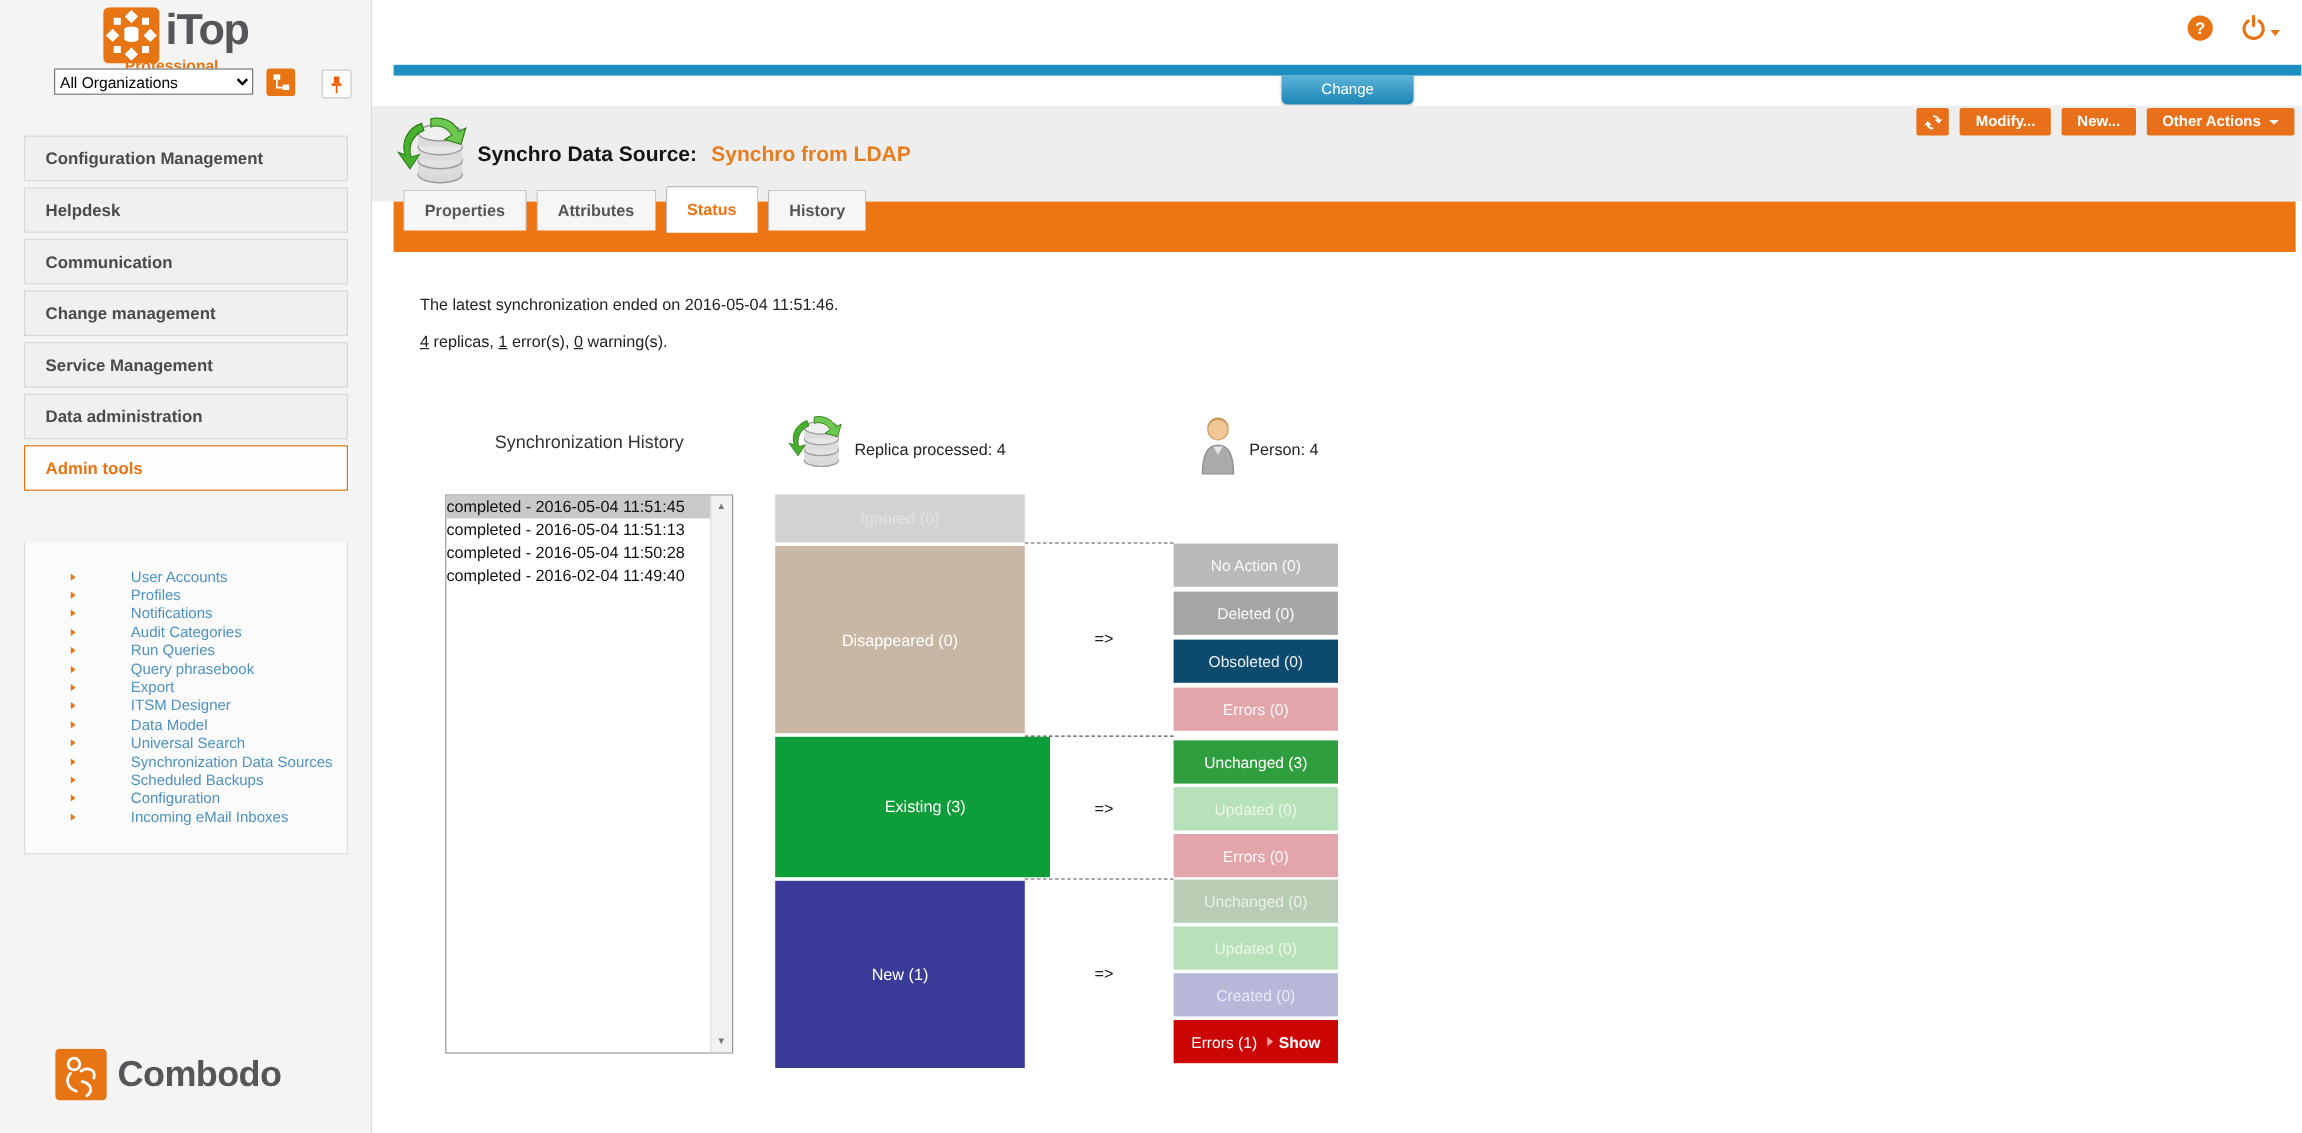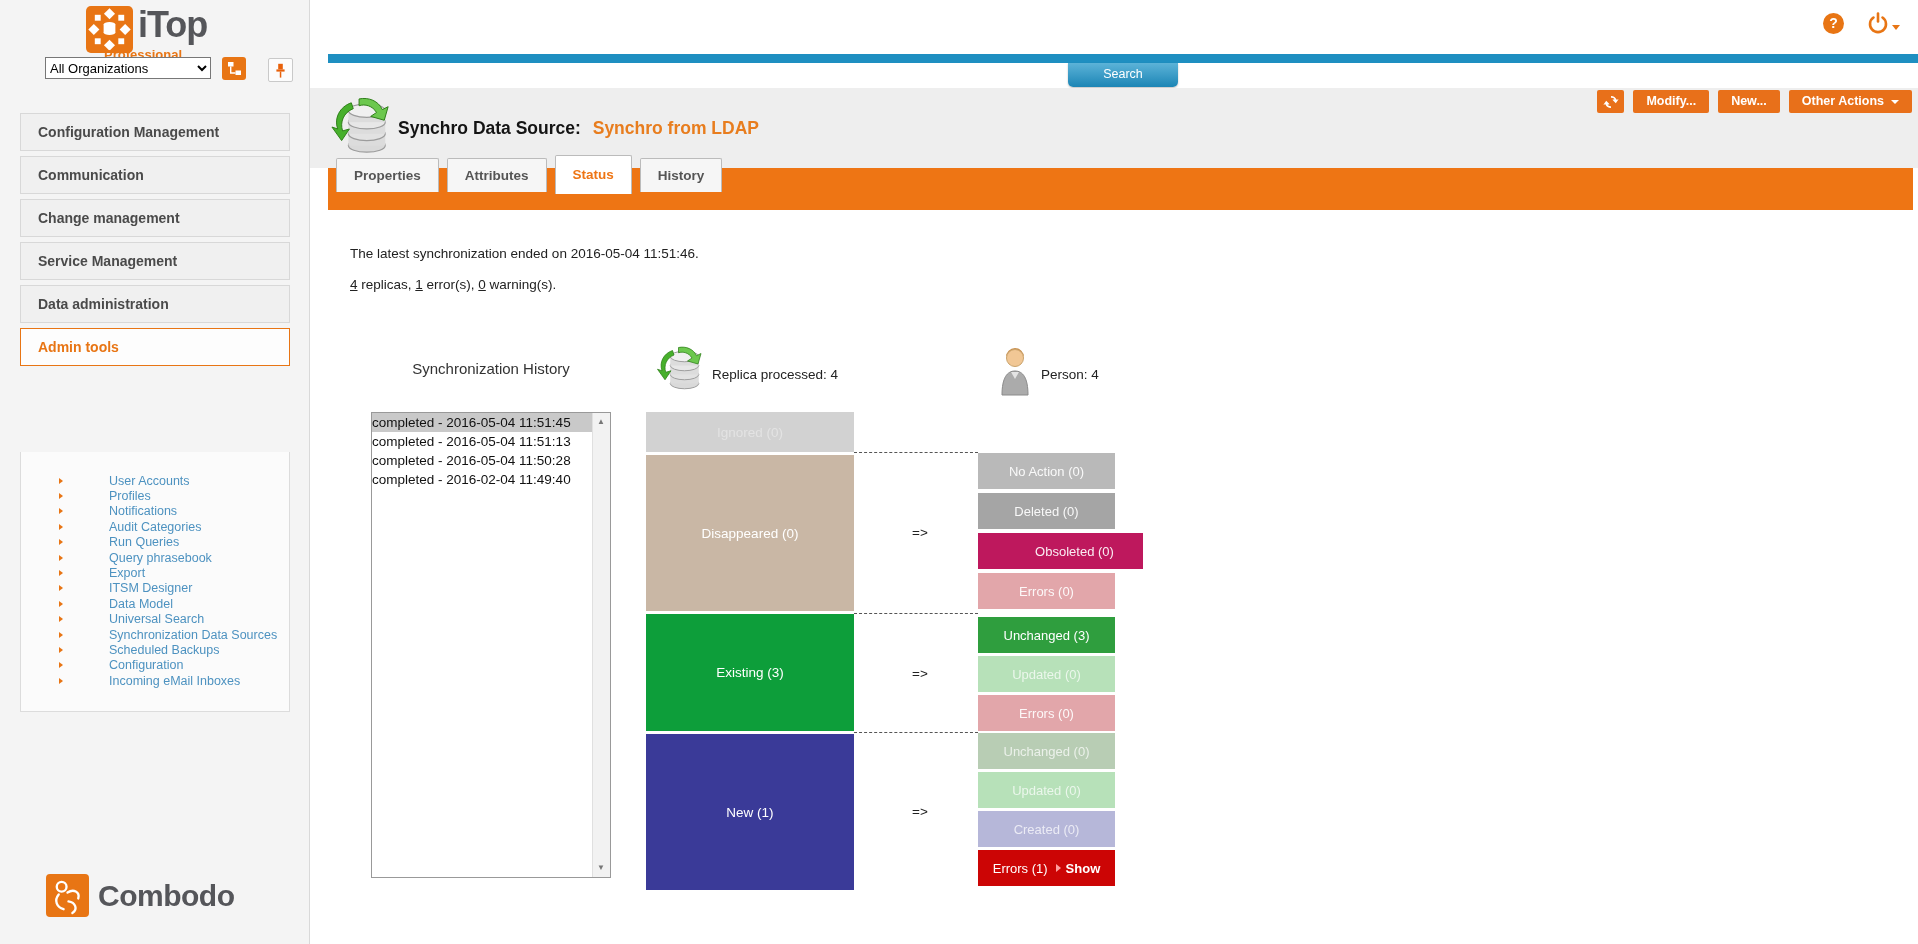--- a/index.html
+++ b/index.html
@@ -84,21 +84,21 @@
   .scrollbar{position:absolute;top:0;right:0;bottom:0;width:17px;background:#f2f2f2;
              border-left:1px solid #e0e0e0;}
   .sb-btn{position:absolute;left:0;width:16px;height:16px;text-align:center;font-size:8px;
           color:#777;line-height:16px;cursor:pointer;}
   .sb-up{top:1px;} .sb-down{bottom:1px;}
 
   .mid-box{position:absolute;left:336px;width:208px;display:flex;align-items:center;
            justify-content:center;font-size:13.5px;color:#fff;}
   .mb-ignored{top:412px;height:40px;color:#e3e3e3;}
   .mb-disappeared{top:455px;height:156px;}
-  .mb-existing{top:614px;height:117px;}
+  .mb-existing{top:614px;height:117px;padding-left:21px;}
   .mb-new{top:734px;height:156px;}
 
   .arrow{position:absolute;left:593px;width:34px;text-align:center;font-size:13.5px;color:#222;}
   .a0{top:525px;} .a1{top:666px;} .a2{top:804px;}
 
   .tgt{position:absolute;left:668px;width:137px;height:36px;display:flex;align-items:center;
        justify-content:center;font-size:13px;color:rgba(255,255,255,.92);}
   .tgt.faded{color:rgba(255,255,255,.72);}
   .tgt.strong{color:#fff;}
   .p0{top:453px}.p1{top:493px}.p2{top:533px}.p3{top:573px}.p4{top:617px}.p5{top:656px}
@@ -148,20 +148,21 @@
       <g fill="#e8610a">
         <rect x="4.2" y="0.8" width="4.6" height="5.6"></rect>
         <rect x="2.4" y="6.4" width="8.2" height="2.2"></rect>
         <rect x="5.8" y="8.6" width="1.5" height="6"></rect>
       </g>
     </svg>
   </div>
 
   <div class="menu">
     <div class="menu-item">Configuration Management</div>
+    <div class="menu-item">Helpdesk</div>
     <div class="menu-item">Communication</div>
     <div class="menu-item">Change management</div>
     <div class="menu-item">Service Management</div>
     <div class="menu-item">Data administration</div>
     <div class="menu-item active">Admin tools</div>
   </div>
 
   <div class="submenu">
     <div class="submenu-item">
         <span class="tri"></span>
@@ -231,21 +232,21 @@
         <path d="M23 28 C30 29 33 36 27 40"></path>
       </g>
     </svg>
     <span class="combodo-text">Combodo</span>
   </div>
 </div>
 
 <div id="main">
 
   <div class="blue-bar"></div>
-  <div class="search-btn">Search</div>
+  <div class="search-btn">Change</div>
 
   <div class="help-icon">?</div>
   <div class="power-wrap">
     <svg width="22" height="22" viewBox="0 0 22 22">
       <path d="M6.5 5.5 A8 8 0 1 0 15.5 5.5" fill="none" stroke="#e87514" stroke-width="2.6" stroke-linecap="round"></path>
       <line x1="11" y1="1.5" x2="11" y2="9.5" stroke="#e87514" stroke-width="2.6" stroke-linecap="round"></line>
     </svg>
     <span class="caret-orange"></span>
   </div>
 
@@ -343,21 +344,21 @@
   <div class="arrow a0">=&gt;</div>
   <div class="arrow a1">=&gt;</div>
   <div class="arrow a2">=&gt;</div>
 
   <div class="connector c0"></div>
   <div class="connector c1"></div>
   <div class="connector c2"></div>
 
   <div class="tgt p0" style="background: rgb(185, 185, 185);">No Action (0)</div>
   <div class="tgt p1" style="background: rgb(165, 165, 165);">Deleted (0)</div>
-  <div class="tgt p2" style="background: #be185d; padding-left: 28px;">Obsoleted (0)</div>
+  <div class="tgt p2" style="background: #0c4a6e;">Obsoleted (0)</div>
   <div class="tgt p3" style="background: rgb(226, 166, 170);">Errors (0)</div>
   <div class="tgt p4 strong" style="background: rgb(47, 158, 62);">Unchanged (3)</div>
   <div class="tgt p5 faded" style="background: rgb(183, 225, 185);">Updated (0)</div>
   <div class="tgt p6" style="background: rgb(226, 166, 170);">Errors (0)</div>
   <div class="tgt p7 faded" style="background: rgb(184, 205, 180);">Unchanged (0)</div>
   <div class="tgt p8 faded" style="background: rgb(183, 225, 185);">Updated (0)</div>
   <div class="tgt p9 faded" style="background: rgb(182, 183, 217);">Created (0)</div>
   <div class="tgt p10 strong" style="background: rgb(204, 5, 5);">
     <span>Errors (1)</span>
     <span class="show-caret"></span>

